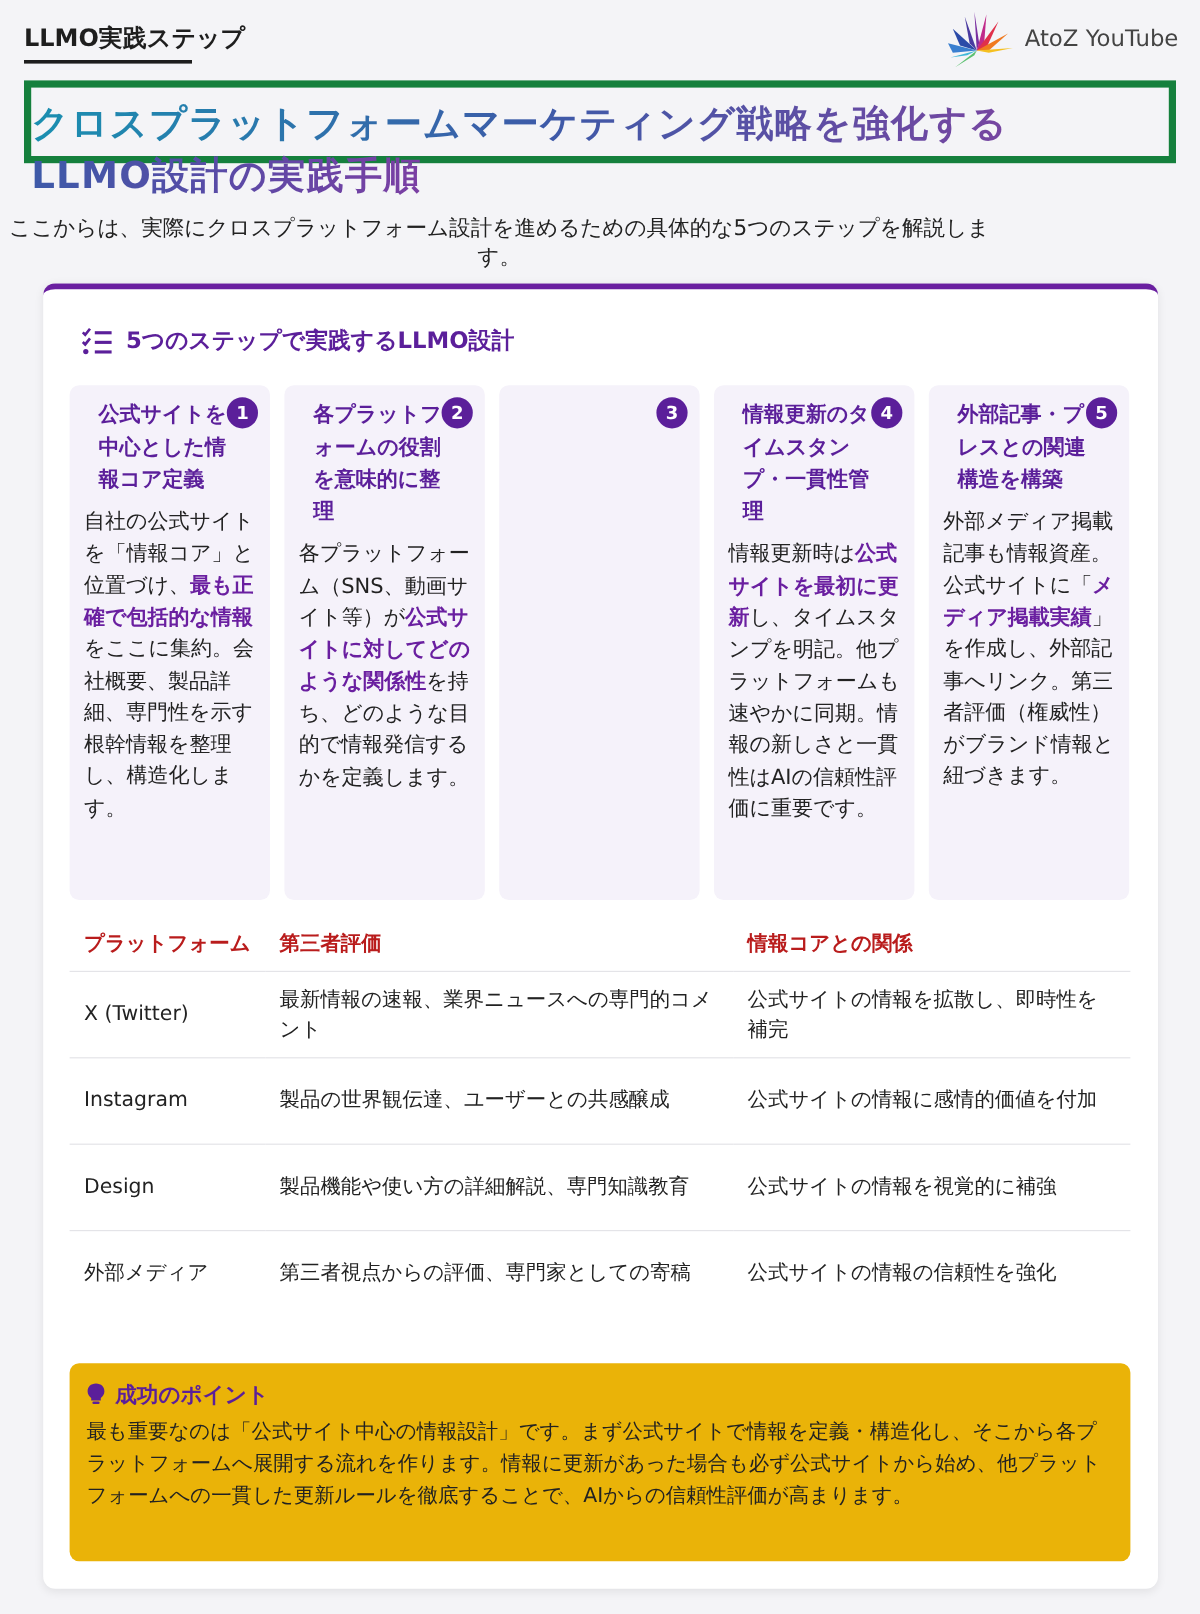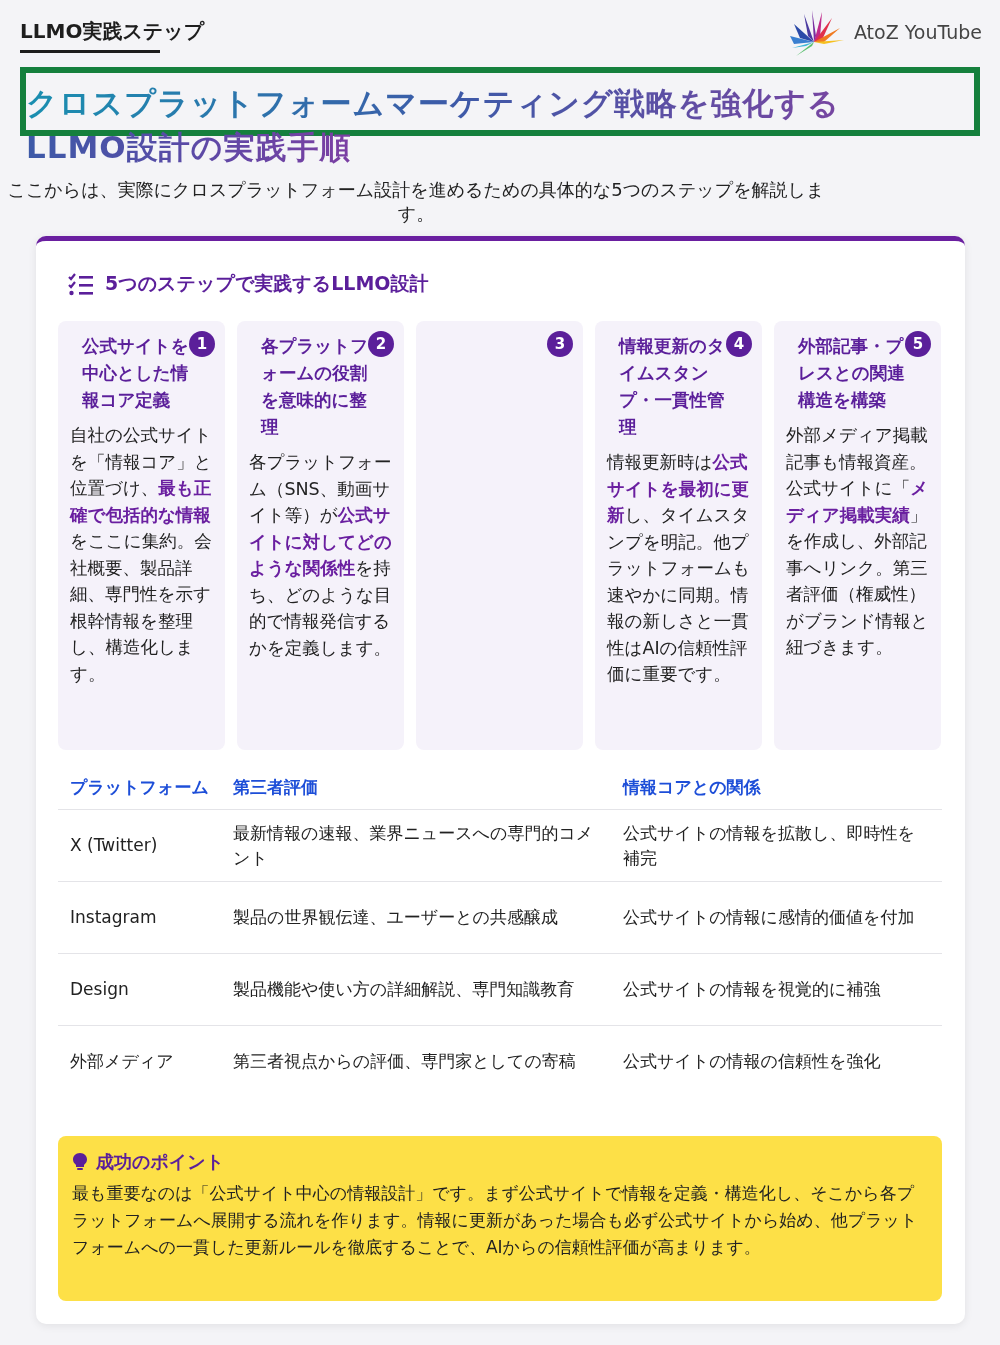--- a/index.html
+++ b/index.html
@@ -80,33 +80,33 @@
   }
   .step-body {
     font-size: 17.5px; line-height: 26.5px; color: #222; width: 145px;
   }
   .step-body .hl { color: #6a1fa0; font-weight: bold; }
   .table {
     position: absolute; left: 22px; top: 520px; width: 884px;
     border-collapse: collapse;
   }
   .table th {
-    text-align: left; font-size: 17px; color: #1d4ed8; font-weight: bold;
+    text-align: left; font-size: 17px; color: #b91c1c; font-weight: bold;
     padding: 14px 12px 10px 12px; vertical-align: middle; line-height: 24px;
     border-bottom: 1px solid #e4e4e8;
   }
   .table td {
     font-size: 17px; color: #222; line-height: 25px;
     padding: 10px 12px; vertical-align: middle;
     border-bottom: 1px solid #e4e4e8; height: 72px;
   }
   .table tr:last-child td { border-bottom: none; }
   .point {
     position: absolute; left: 22px; top: 895px; width: 884px; height: 165px;
-    background: #fde047; border-radius: 8px; padding: 14px 14px;
+    background: #eab308; border-radius: 8px; padding: 14px 14px;
   }
   .point-title {
     display: flex; align-items: center; gap: 8px;
     font-size: 18px; font-weight: bold; color: #5b1f9a; margin-bottom: 6px;
   }
   .point-body { font-size: 17px; line-height: 27px; color: #222; }
 </style>
 </head>
 <body>
 

